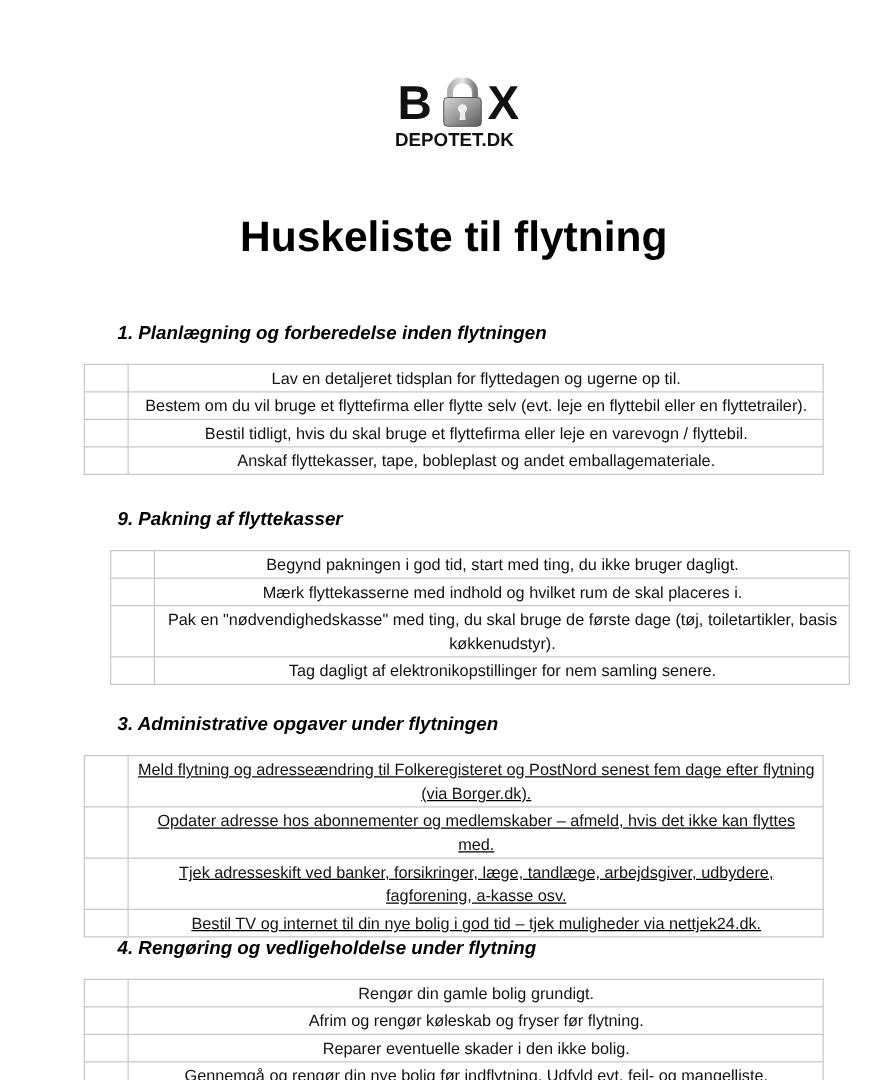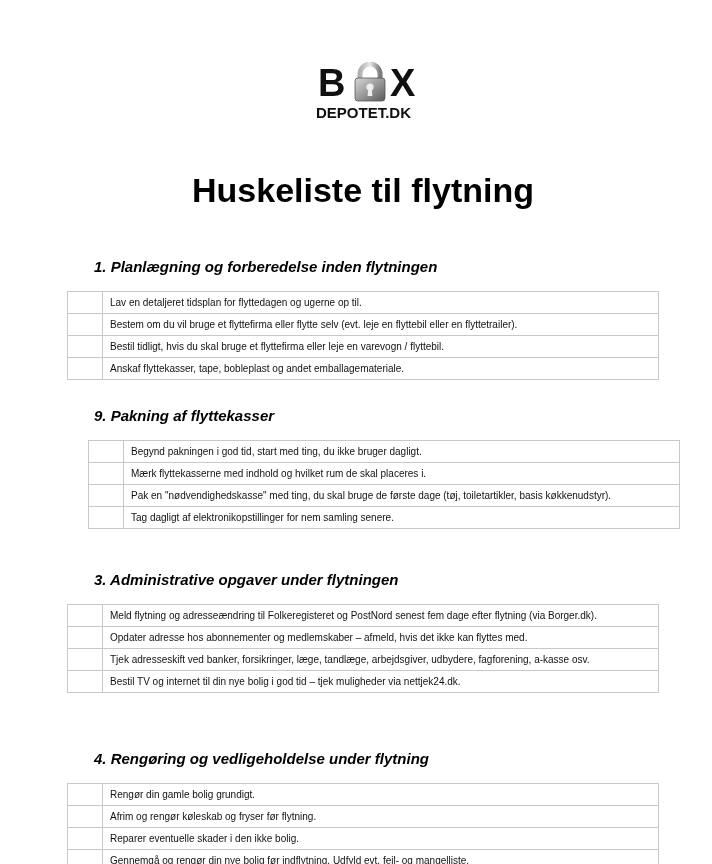--- a/index.html
+++ b/index.html
@@ -92,24 +92,25 @@
     }
     .checklist td {
       border: 1px solid #c8c8c8;
       padding: 0;
       vertical-align: top;
     }
     .checklist td.check {
       width: 34px;
     }
     .checklist td.text {
-      font-size: 10px;
+      font-size: 13px;
       line-height: 19px;
       padding: 1px 6px 1px 7px;
       color: #111;
+      text-align: center;
     }
   </style>
 </head>
 <body>
 
 <div class="logo">
   <div class="logo-top">
     <span class="logo-letter b">B</span>
     <svg class="lock" viewBox="0 0 36 40">
       <defs>
@@ -179,21 +180,21 @@
     <tr>
       <td class="check"></td>
       <td class="text">Tag dagligt af elektronikopstillinger for nem samling senere.</td>
     </tr>
   </tbody>
     </table>
 </div>
 
 <div class="section" style="top:570px;">
   <h2 class="section-heading">3. Administrative opgaver under flytningen</h2>
-  <table class="checklist" style="margin-top:14px;">
+  <table class="checklist" style="margin-top:14px;text-decoration:underline;">
     <tbody>
         <tr>
       <td class="check"></td>
       <td class="text">Meld flytning og adresseændring til Folkeregisteret og PostNord senest fem dage efter flytning (via Borger.dk).</td>
     </tr>
     <tr>
       <td class="check"></td>
       <td class="text">Opdater adresse hos abonnementer og medlemskaber – afmeld, hvis det ikke kan flyttes med.</td>
     </tr>
     <tr>

